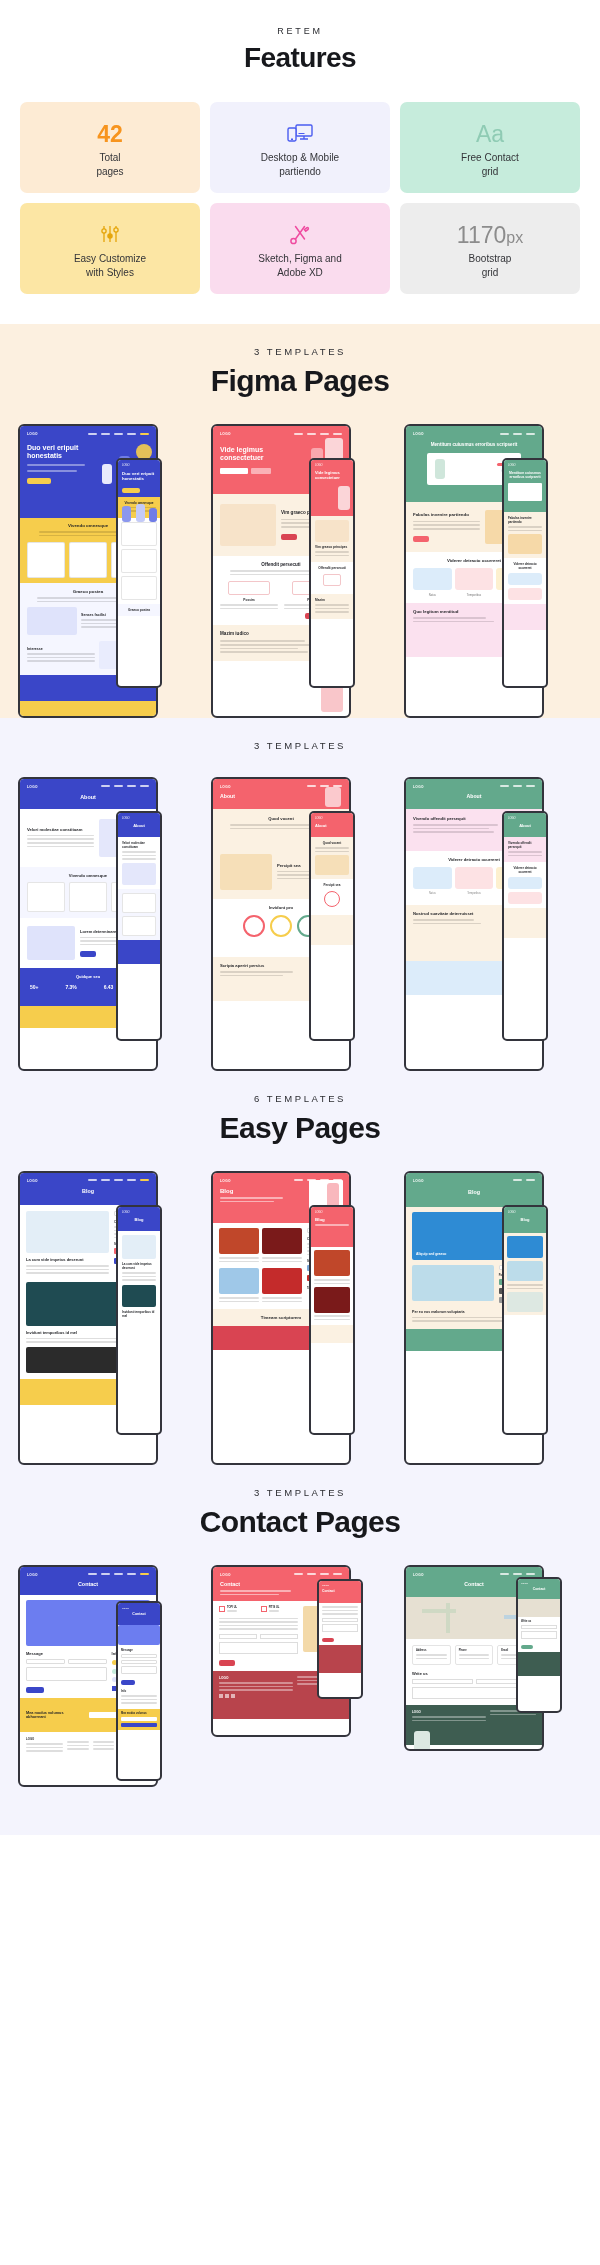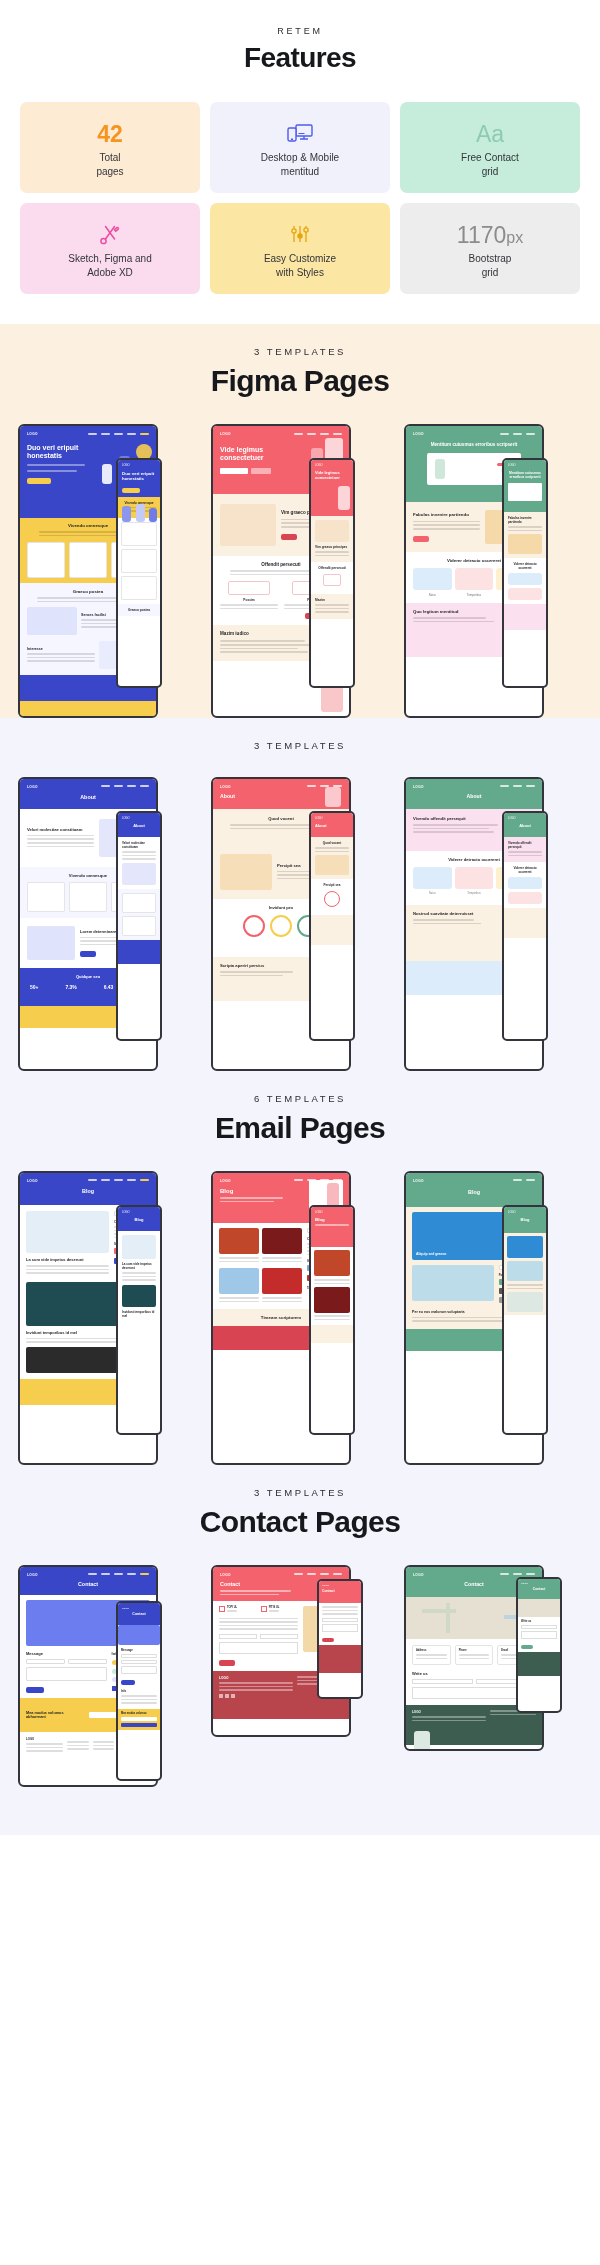--- a/index.html
+++ b/index.html
@@ -144,64 +144,64 @@
           <svg width="30" height="24" viewBox="0 0 30 24" fill="none" stroke="#4a5cf0" stroke-width="1.4">
             <rect x="11" y="3" width="16" height="11" rx="1.2"></rect>
             <path d="M15 17h8M19 14v3"></path>
             <rect x="3" y="6" width="8" height="13" rx="1.4" fill="#f1f1fc"></rect>
             <path d="M6 17.2h2"></path>
             <path d="M13.5 11.5h6" stroke-width="1"></path>
           </svg>
         </div>
         <div class="card-lbl">
           <div>Desktop &amp; Mobile</div>
-          <div>mentitud</div>
+          <div>partiendo</div>
         </div>
       </div>
 
       <div class="card" style="background:#c6ecdc">
         <div class="card-ico">
           <span class="aa">Aa</span>
         </div>
         <div class="card-lbl">
           <div>Free Contact</div>
           <div>grid</div>
+        </div>
+      </div>
+
+      <div class="card" style="background:#fce6a4">
+        <div class="card-ico">
+          <svg width="26" height="24" viewBox="0 0 26 24" fill="none" stroke="#e5a50a" stroke-width="1.3">
+            <path d="M7 3v16M13 3v16M19 3v16"></path>
+            <circle cx="7" cy="8" r="2.1" fill="#fce6a4"></circle>
+            <circle cx="13" cy="13" r="2.1" fill="#e5a50a"></circle>
+            <circle cx="19" cy="7" r="2.1" fill="#fce6a4"></circle>
+          </svg>
+        </div>
+        <div class="card-lbl">
+          <div>Easy Customize</div>
+          <div>with Styles</div>
         </div>
       </div>
 
       <div class="card" style="background:#fadcee">
         <div class="card-ico">
           <svg width="26" height="24" viewBox="0 0 26 24" fill="none" stroke="#ef4ba0" stroke-width="1.5" stroke-linecap="round">
             <path d="M17.5 3.5l-9 12.5"></path>
             <path d="M8.5 3.5l9 12.5"></path>
             <circle cx="6.5" cy="18" r="2.6"></circle>
             <path d="M20 4.6l-2.6 2 1.3 1.6 2.4-1.8c.6-.9.2-2.2-1.1-1.8z"></path>
           </svg>
         </div>
         <div class="card-lbl">
           <div>Sketch, Figma and</div>
           <div>Adobe XD</div>
         </div>
       </div>
 
-      <div class="card" style="background:#fce6a4">
-        <div class="card-ico">
-          <svg width="26" height="24" viewBox="0 0 26 24" fill="none" stroke="#e5a50a" stroke-width="1.3">
-            <path d="M7 3v16M13 3v16M19 3v16"></path>
-            <circle cx="7" cy="8" r="2.1" fill="#fce6a4"></circle>
-            <circle cx="13" cy="13" r="2.1" fill="#e5a50a"></circle>
-            <circle cx="19" cy="7" r="2.1" fill="#fce6a4"></circle>
-          </svg>
-        </div>
-        <div class="card-lbl">
-          <div>Easy Customize</div>
-          <div>with Styles</div>
-        </div>
-      </div>
-
       <div class="card" style="background:#ededed">
         <div class="card-ico">
           <span class="card-big" style="color:#8c8c8c;font-weight:400">1170</span>
             <span class="sup" style="color:#8c8c8c">px</span>
         </div>
         <div class="card-lbl">
           <div>Bootstrap</div>
           <div>grid</div>
         </div>
       </div>
@@ -704,21 +704,21 @@
           <div style="background:#fbf1e2;height:30px"></div>
         </div>
       </div>
 
     </div>
   </section>
 
   <section class="show show-blog">
     <div class="sec-head">
       <div class="eyebrow">6 TEMPLATES</div>
-      <div class="sec-title">Email Pages</div>
+      <div class="sec-title">Easy Pages</div>
     </div>
     <div class="mocks">
 
       <div class="mock-group">
         <div class="desk">
           <div class="hero" style="background:#3a46c8;color:#fff;height:32px;text-align:center">
             <div style="display:flex;justify-content:space-between;text-align:left">
                 <span class="hero-logo">LOGO</span>
                 <span class="nav">
                   <i></i>

